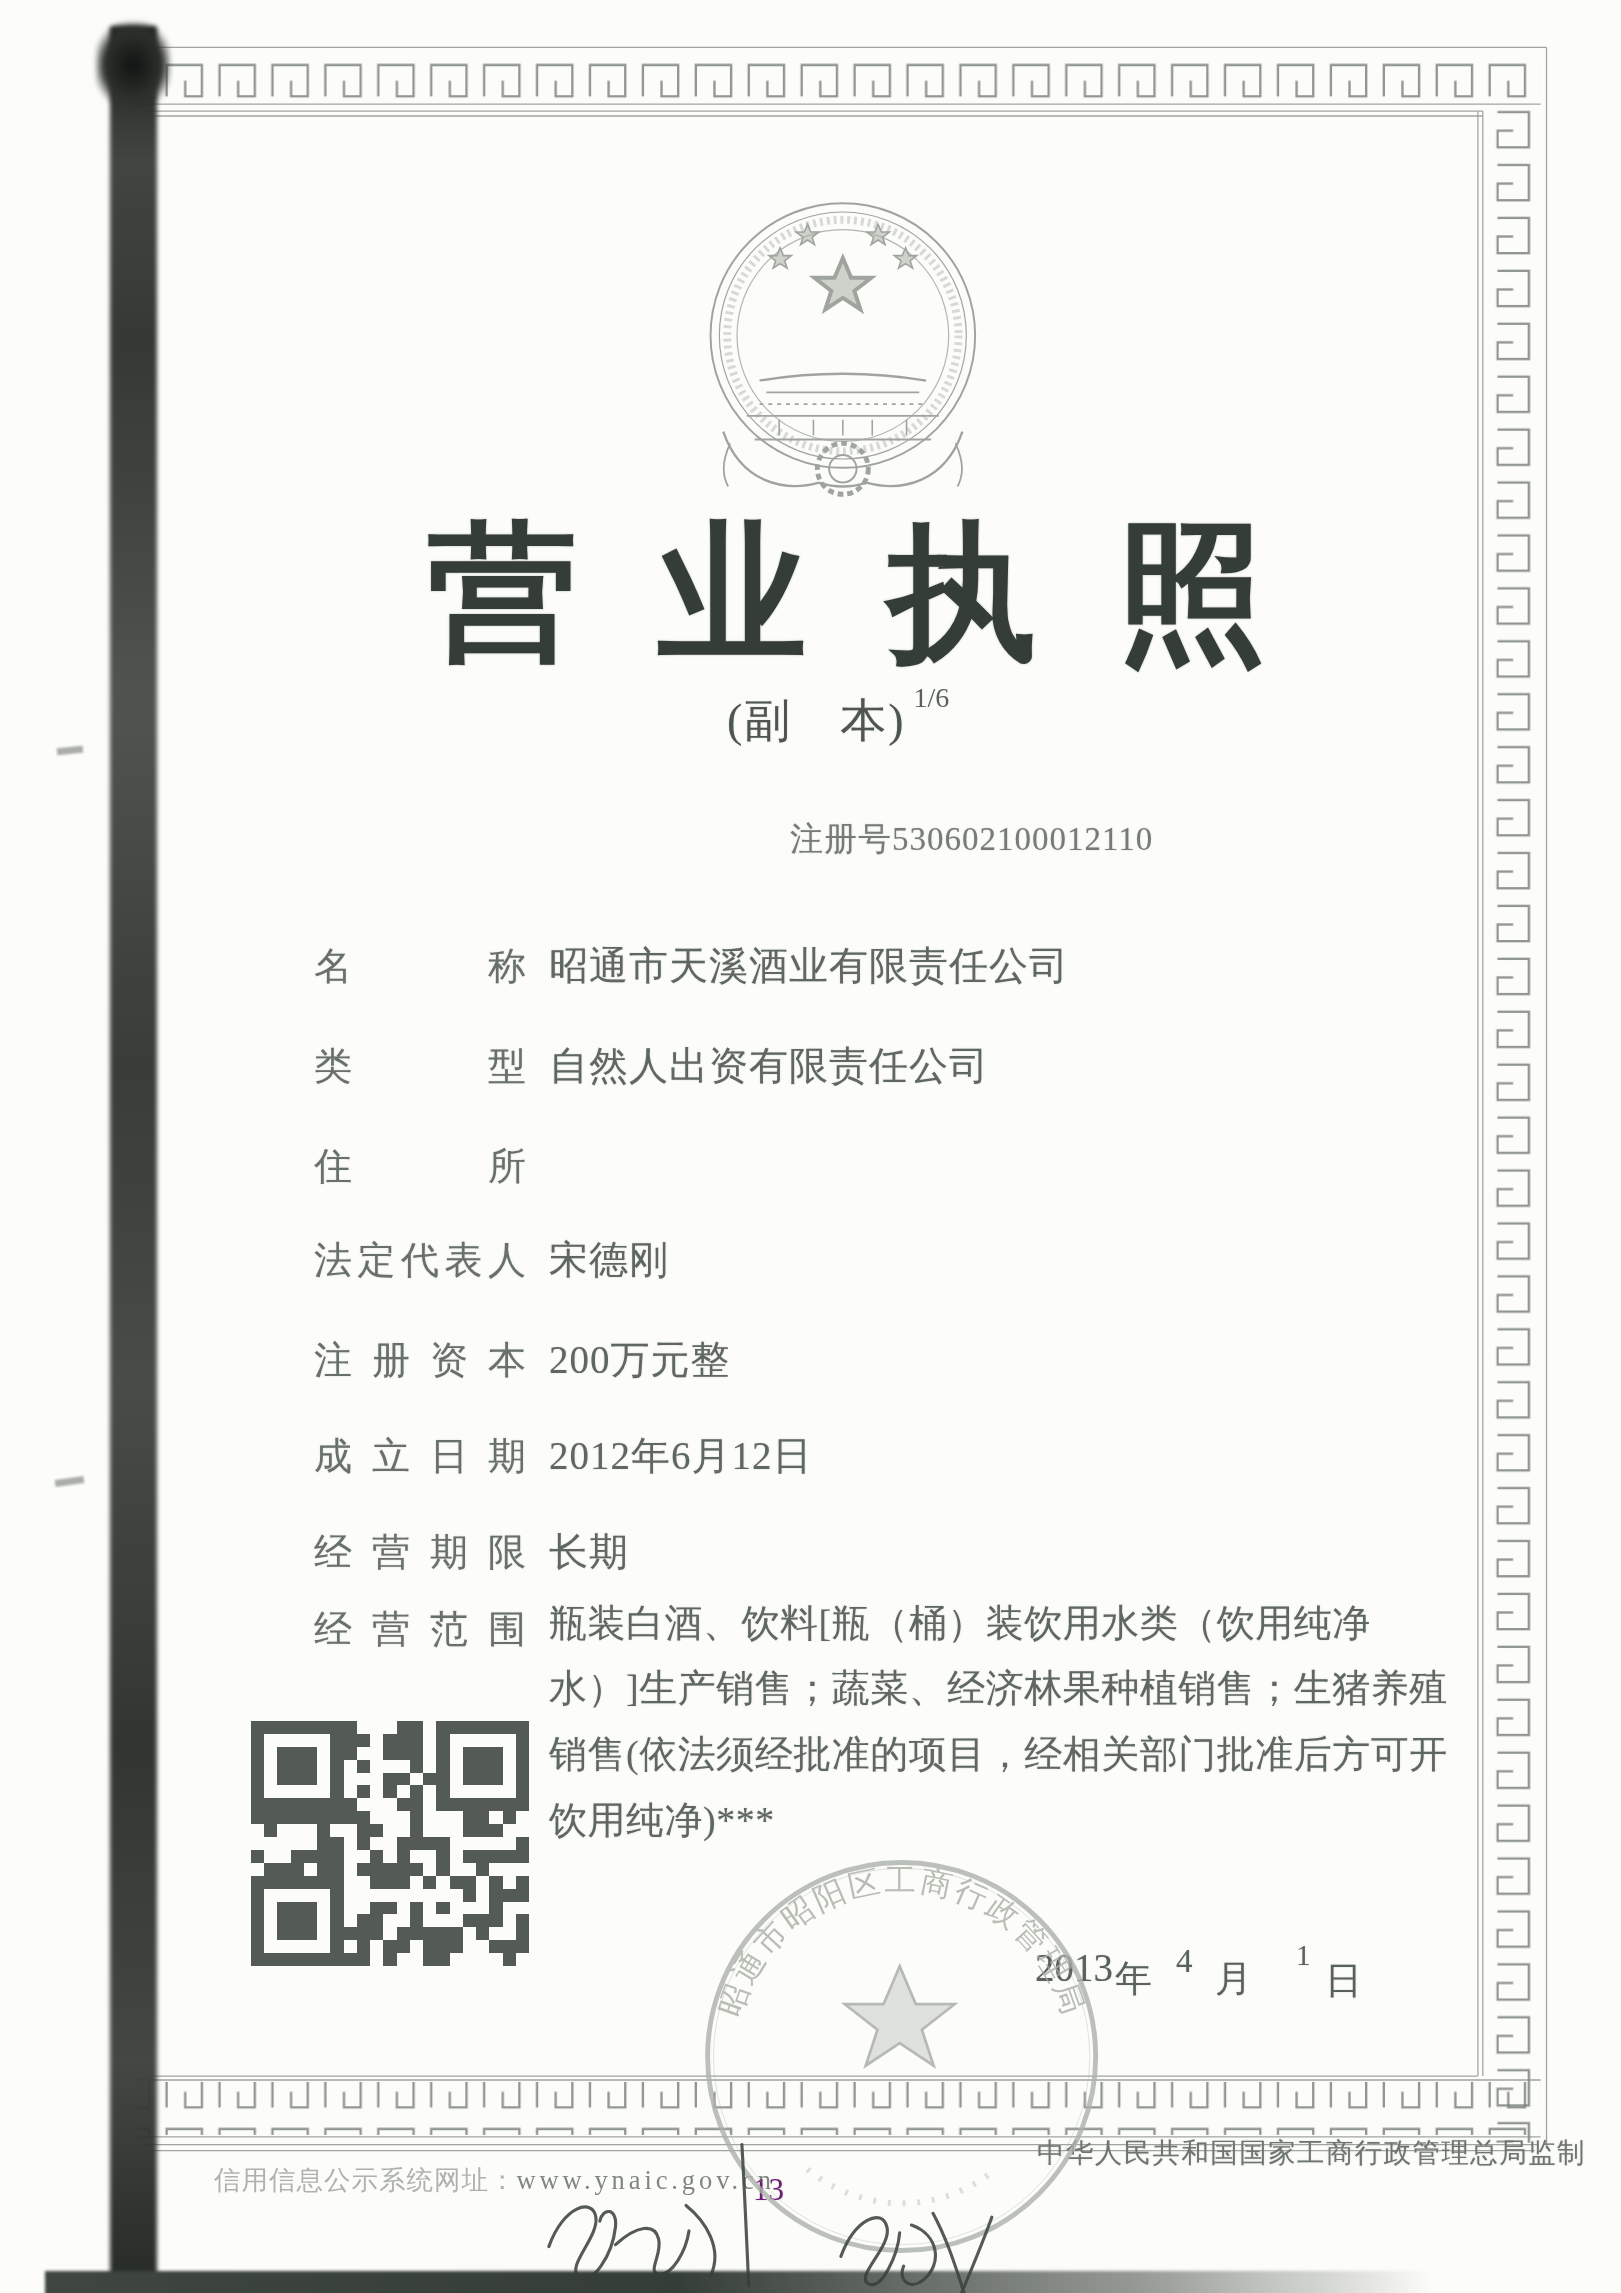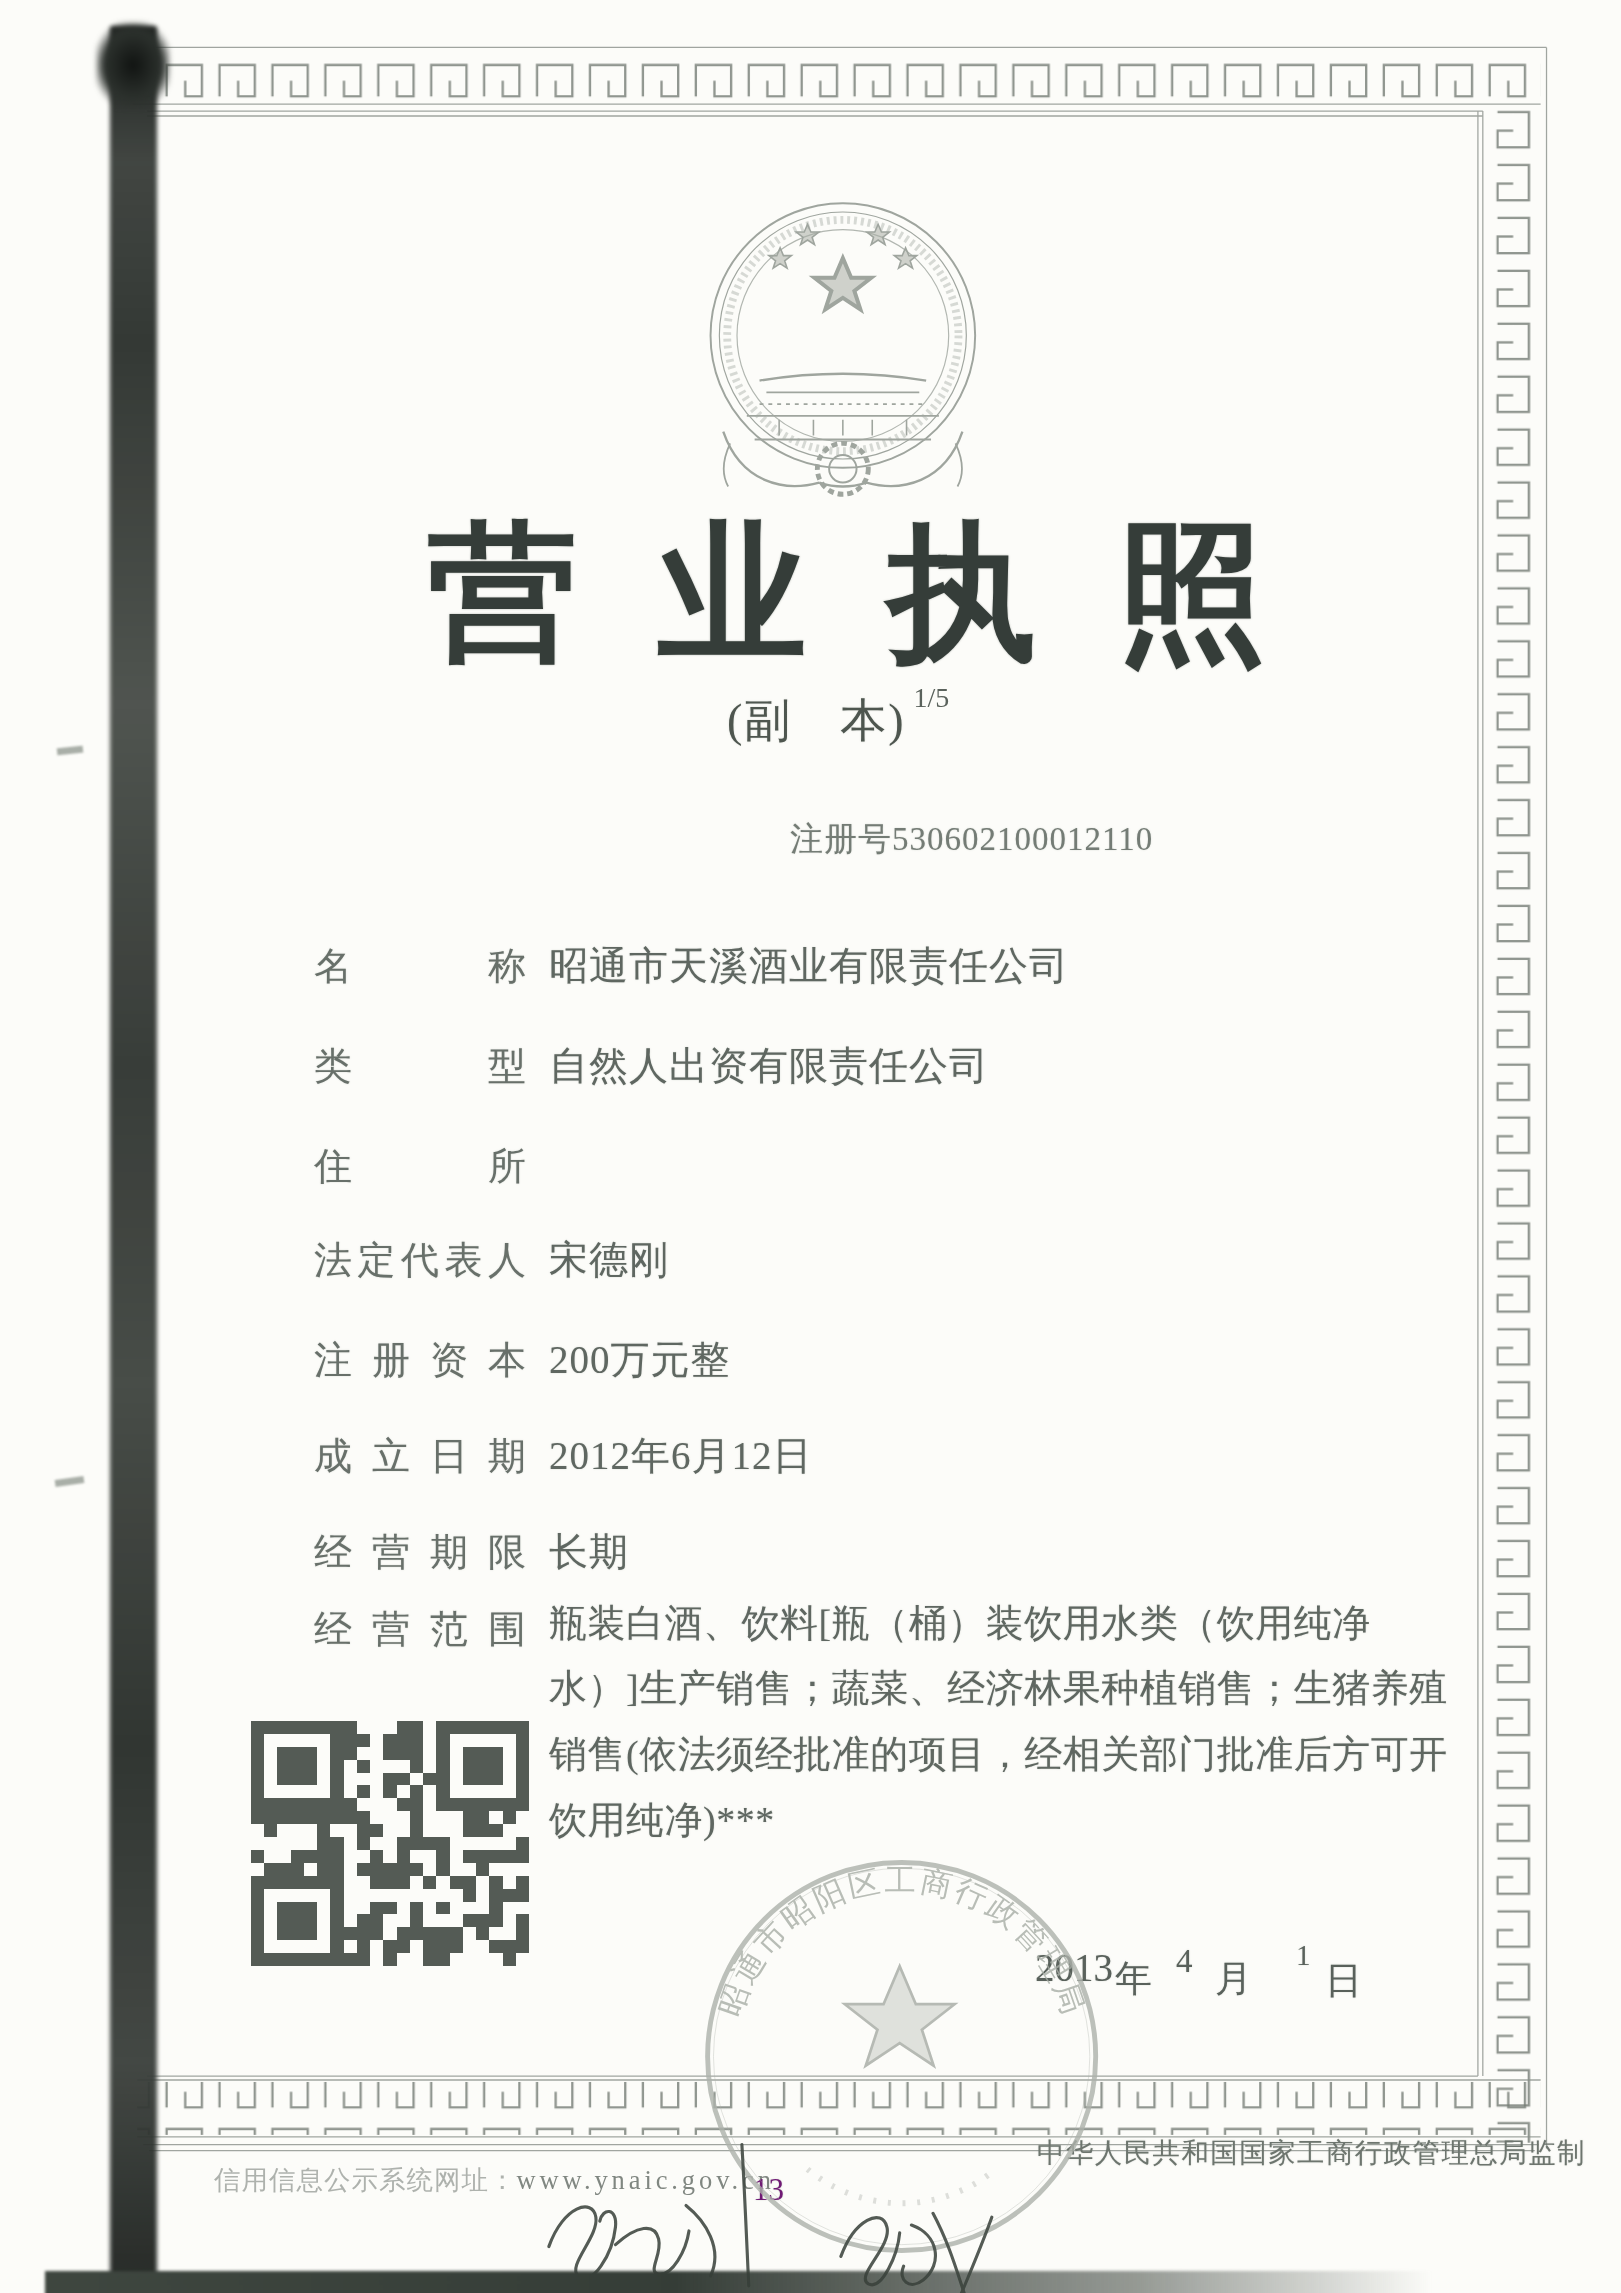--- a/index.html
+++ b/index.html
@@ -112,21 +112,21 @@
   <div class="abs artifact" style="left:55px;top:1478px;width:29px;height:6.9px;transform:rotate(-8deg);"></div>
 
   <div class="abs doc-title">
       <span>营</span>
       <span>业</span>
       <span>执</span>
       <span>照</span>
     </div>
   <div class="abs subtitle">
     <span class="soft">(副　本)</span>
-    <span class="frac">1/5</span>
+    <span class="frac">1/6</span>
   </div>
   <div class="abs regno soft">
     <span>注册号</span><span>530602100012110</span>
   </div>
 
   <div class="abs flabel soft" style="top:941px">
       <span>名</span>
       <span>称</span>
     </div>
   <div class="abs fvalue soft" style="top:939px">昭通市天溪酒业有限责任公司</div>

